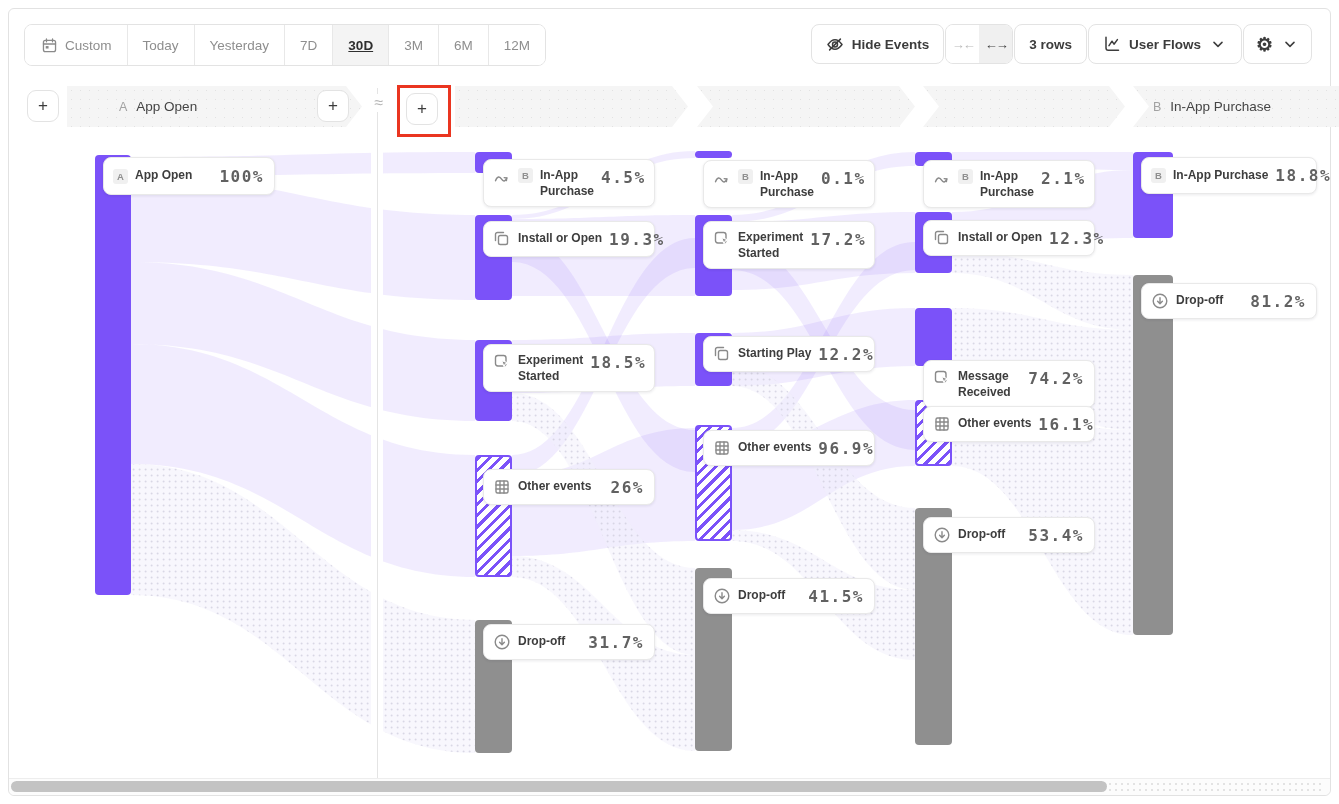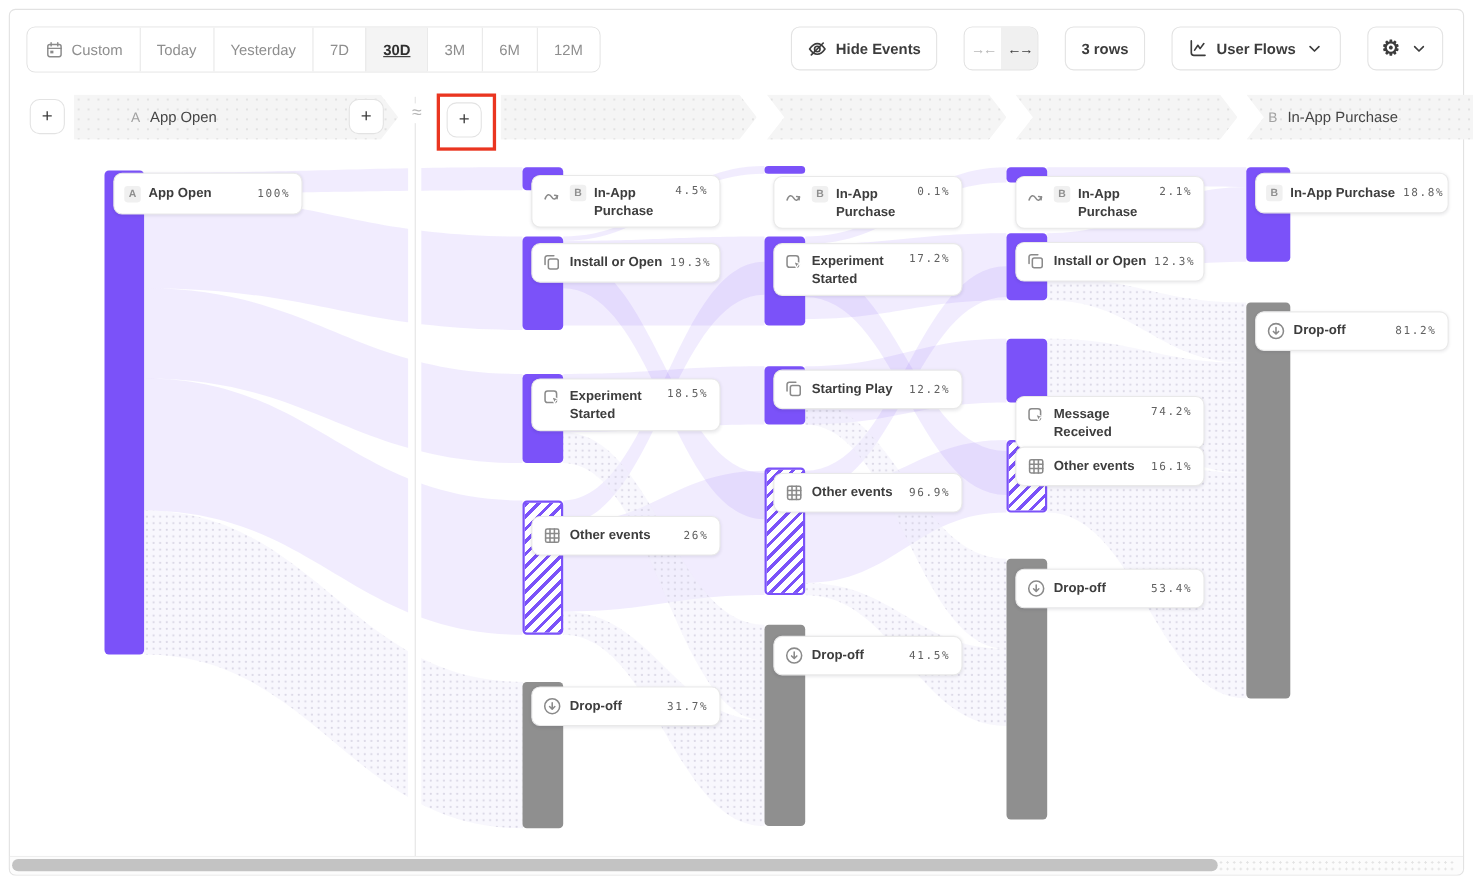--- a/index.html
+++ b/index.html
@@ -7,21 +7,21 @@
   .stage{position:absolute;inset:0;}
   .page{position:absolute;inset:8px;border:1px solid #e2e2e2;border-radius:6px;background:#fff;}
 
   
   .toolbar-left{position:absolute;left:24px;top:24px;display:flex;height:40px;border:1px solid #e3e3e3;
     border-radius:8px;overflow:hidden;background:#fff;z-index:6;}
   .dr-item{display:flex;align-items:center;gap:7px;padding:0 15px;font-size:13.5px;color:#8e8e8e;
     border-left:1px solid #e8e8e8;cursor:pointer;background:#fff;white-space:nowrap;}
   .dr-item:first-child{border-left:none;}
   .dr-item.active{background:#f4f4f4;color:#2f2f2f;font-weight:700;text-decoration:underline;}
-  .toolbar-right{position:absolute;right:27px;top:24px;display:flex;gap:24px;align-items:center;z-index:6;}
+  .toolbar-right{position:absolute;right:27px;top:24px;display:flex;gap:1px;align-items:center;z-index:6;}
   .tbtn{display:flex;align-items:center;gap:8px;height:38px;padding:0 14px;border:1px solid #e3e3e3;
     border-radius:8px;background:#fff;font-size:13.5px;font-weight:700;color:#3c3c3c;white-space:nowrap;}
   .arrow-seg{display:flex;height:38px;border:1px solid #e3e3e3;border-radius:8px;overflow:hidden;}
   .arrow-cell{width:33px;display:flex;align-items:center;justify-content:center;font-size:13px;letter-spacing:-2px;}
   .arrow-cell.dim{color:#b9b9b9;background:#fff;}
   .arrow-cell.on{color:#3c3c3c;background:#f0f0f0;font-weight:700;}
   .gearbtn{padding:0 12px;}
   .gear-glyph{font-size:19px;line-height:1;color:#3c3c3c;}
 
   
@@ -45,21 +45,21 @@
   .bar{position:absolute;border-radius:4px;z-index:2;box-sizing:border-box;}
   .bar.solid{background:#7b52f9;}
   .bar.gray{background:#8f8f8f;}
   .bar.striped{background:repeating-linear-gradient(135deg,#7b52f9 0 3px,#ffffff 3px 8px);border:2px solid #7b52f9;}
   .card{position:absolute;background:#fff;border:1px solid #e9e9e9;border-radius:8px;
     box-shadow:0 1px 3px rgba(20,20,43,.09);display:flex;align-items:center;gap:7px;
     padding:0 10px 0 9px;z-index:3;box-sizing:border-box;cursor:pointer;}
   .card .label{flex:1;font-weight:700;font-size:12px;color:#3d3d3d;line-height:1.32;white-space:nowrap;}
   .card.two{align-items:flex-start;padding-top:8px;}
   .card.two .label{white-space:normal;}
-  .card .pct{font-family:"DejaVu Sans Mono",monospace;font-size:10px;letter-spacing:1.5px;color:#616161;}
+  .card .pct{font-family:"DejaVu Sans Mono",monospace;font-size:16px;letter-spacing:1.5px;color:#616161;font-weight:bold;}
   .nicon{width:18px;height:18px;flex:0 0 auto;display:flex;align-items:center;justify-content:center;}
   .nbadge{flex:0 0 auto;width:15px;height:15px;border-radius:3px;background:#f0f0f0;color:#8f8f8f;
     font-size:9.5px;font-weight:700;display:flex;align-items:center;justify-content:center;}
 
   
   .hscroll{position:absolute;left:1px;right:1px;bottom:1px;height:16px;border-top:1px solid #ededed;
     background:#fcfcfc;border-radius:0 0 6px 6px;z-index:6;}
   .hscroll .dots{position:absolute;right:6px;top:2px;height:11px;left:1098px;
     background-image:radial-gradient(circle,#e3e3e3 0.9px,transparent 1px);background-size:6px 6px;}
   .hthumb{position:absolute;left:2px;top:2px;width:1096px;height:11px;border-radius:6px;background:#c3c3c3;}

